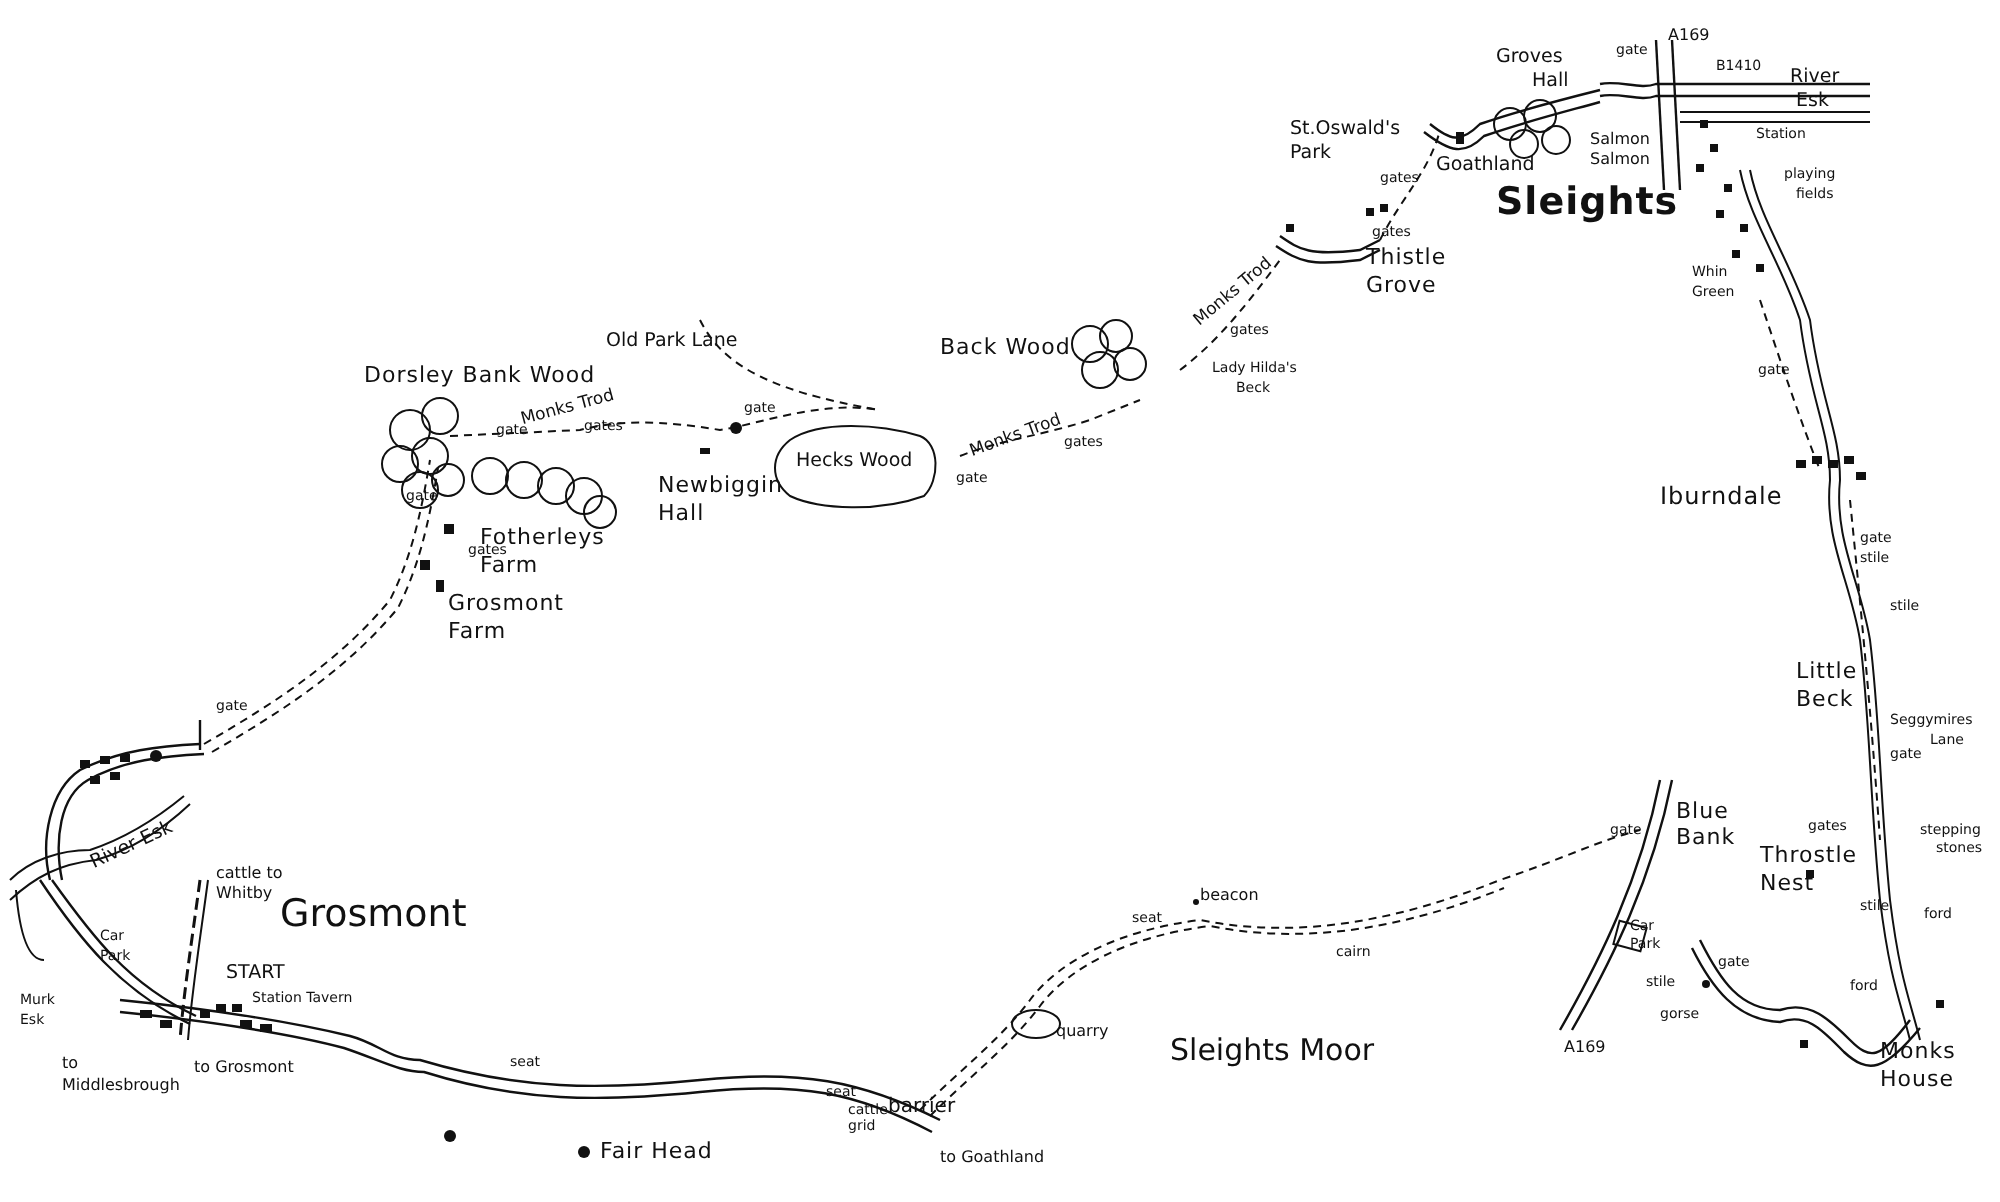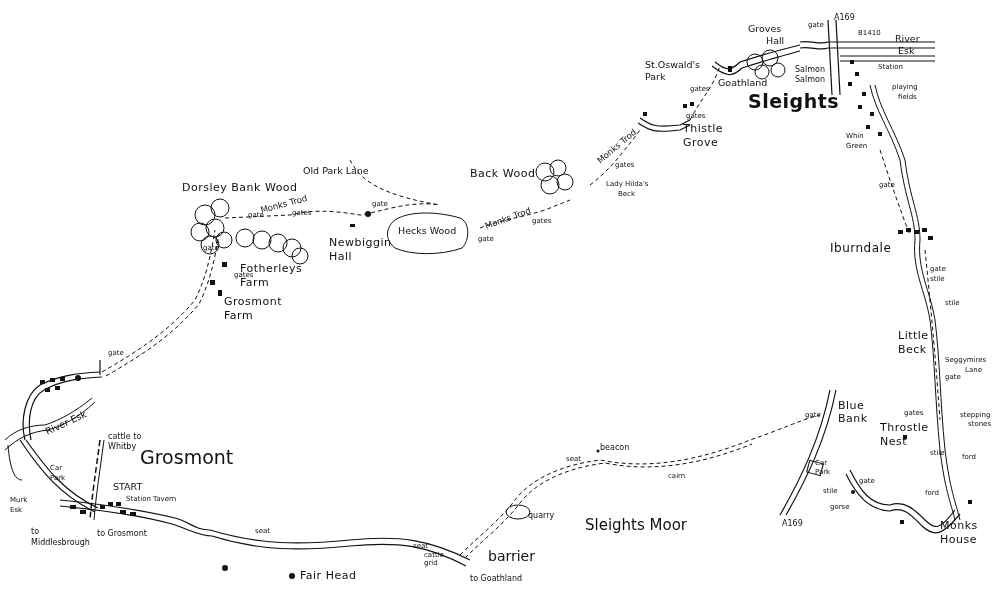--- a/index.html
+++ b/index.html
@@ -204,21 +204,21 @@
 <span class="lbl sm" style="left:815px;top:460px">Car</span>
 <span class="lbl sm" style="left:815px;top:469px">Park</span>
 <span class="lbl sm" style="left:108px;top:433px;font-size:8px">cattle to</span>
 <span class="lbl sm" style="left:108px;top:443px;font-size:8px">Whitby</span>
 <span class="lbl md" style="left:113px;top:482px">START</span>
 <span class="lbl sm" style="left:126px;top:496px">Station Tavern</span>
 <span class="lbl sm" style="left:31px;top:528px;font-size:8px">to</span>
 <span class="lbl sm" style="left:31px;top:539px;font-size:8px">Middlesbrough</span>
 <span class="lbl sm" style="left:97px;top:530px;font-size:8px">to Grosmont</span>
 <span class="lbl sm" style="left:470px;top:575px;font-size:8px">to Goathland</span>
-<span class="lbl sm" style="left:488px;top:549px;font-size:14px">barrier</span>
+<span class="lbl sm" style="left:444px;top:549px;font-size:10px">barrier</span>
 <span class="lbl sm" style="left:528px;top:512px;font-size:8px">quarry</span>
 <span class="lbl sm" style="left:600px;top:444px;font-size:8px">beacon</span>
 <span class="lbl sm" style="left:668px;top:473px">cairn</span>
 <span class="lbl sm" style="left:566px;top:456px">seat</span>
 <span class="lbl sm" style="left:255px;top:528px">seat</span>
 <span class="lbl sm" style="left:413px;top:543px">seat</span>
 <span class="lbl sm" style="left:424px;top:552px">cattle</span>
 <span class="lbl sm" style="left:424px;top:560px">grid</span>
 <span class="lbl sm" style="left:834px;top:14px;font-size:8px">A169</span>
 <span class="lbl sm" style="left:782px;top:520px;font-size:8px">A169</span>

